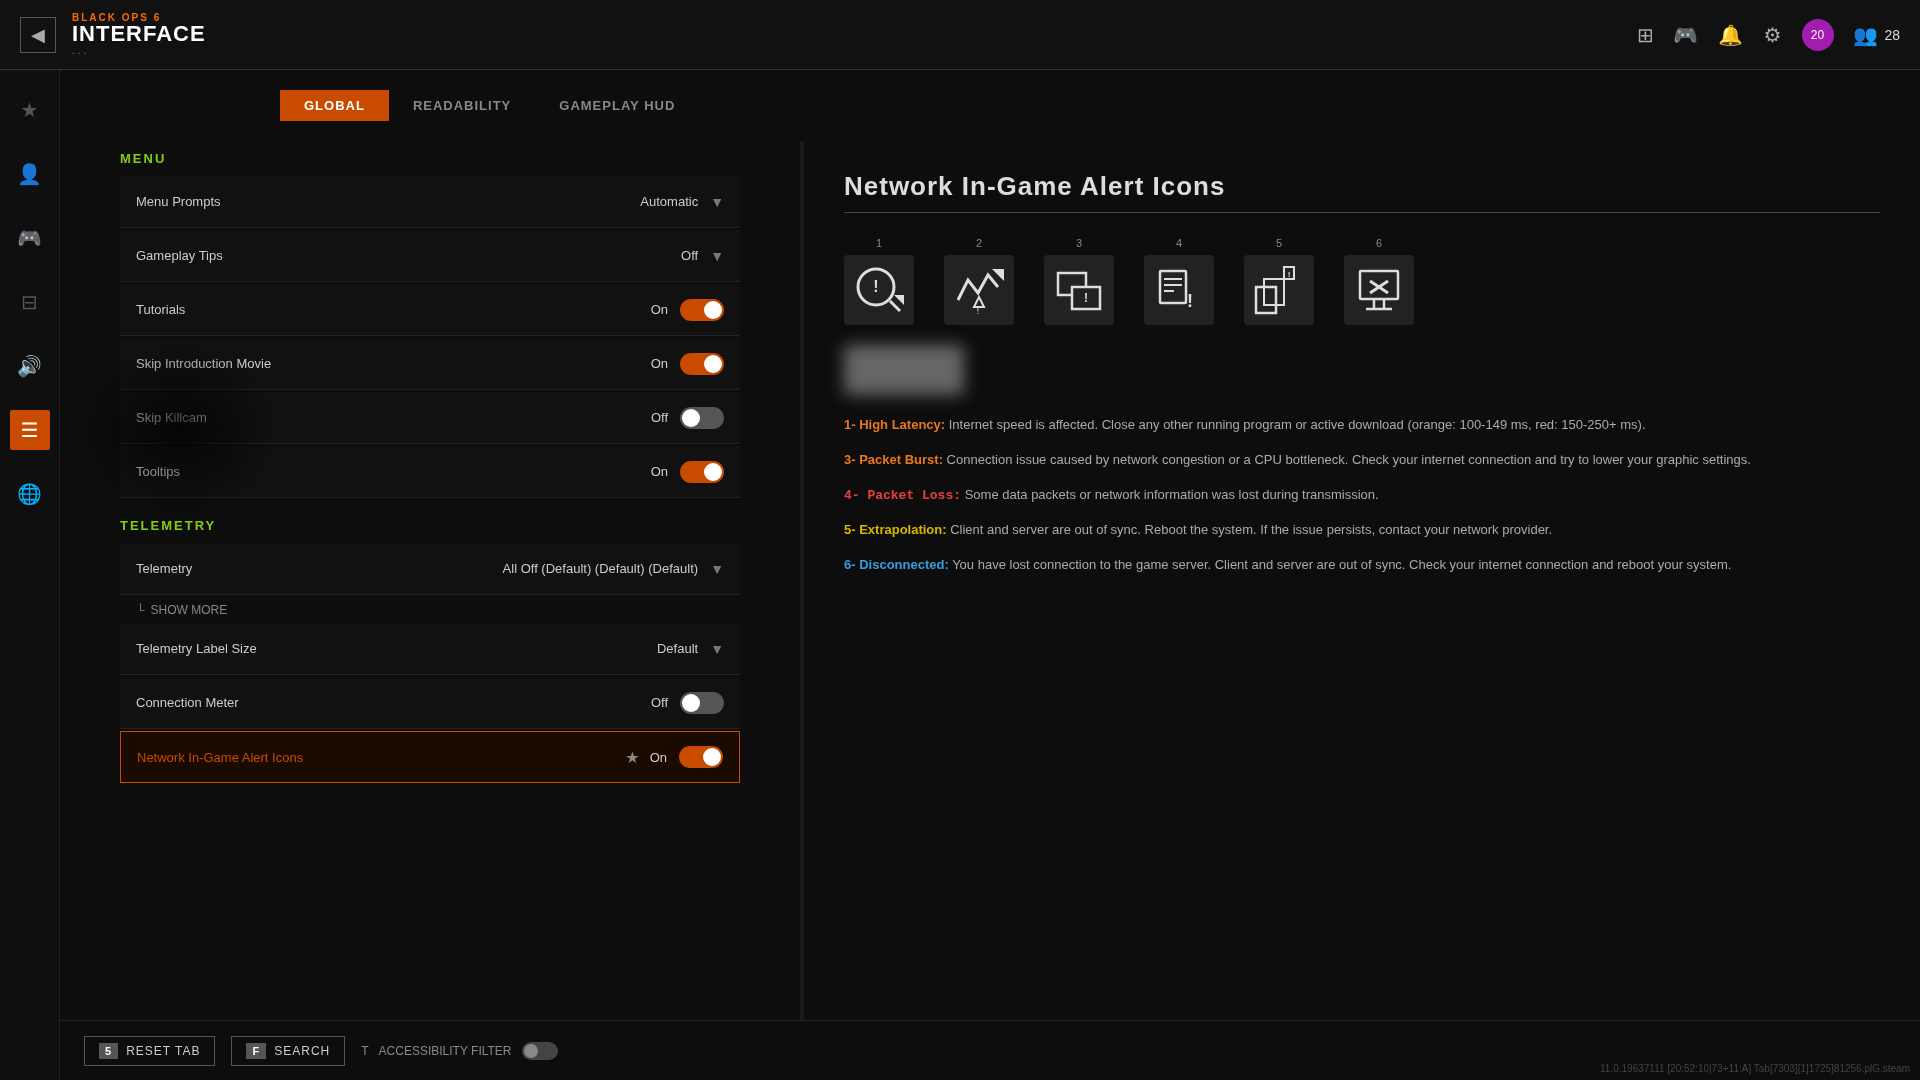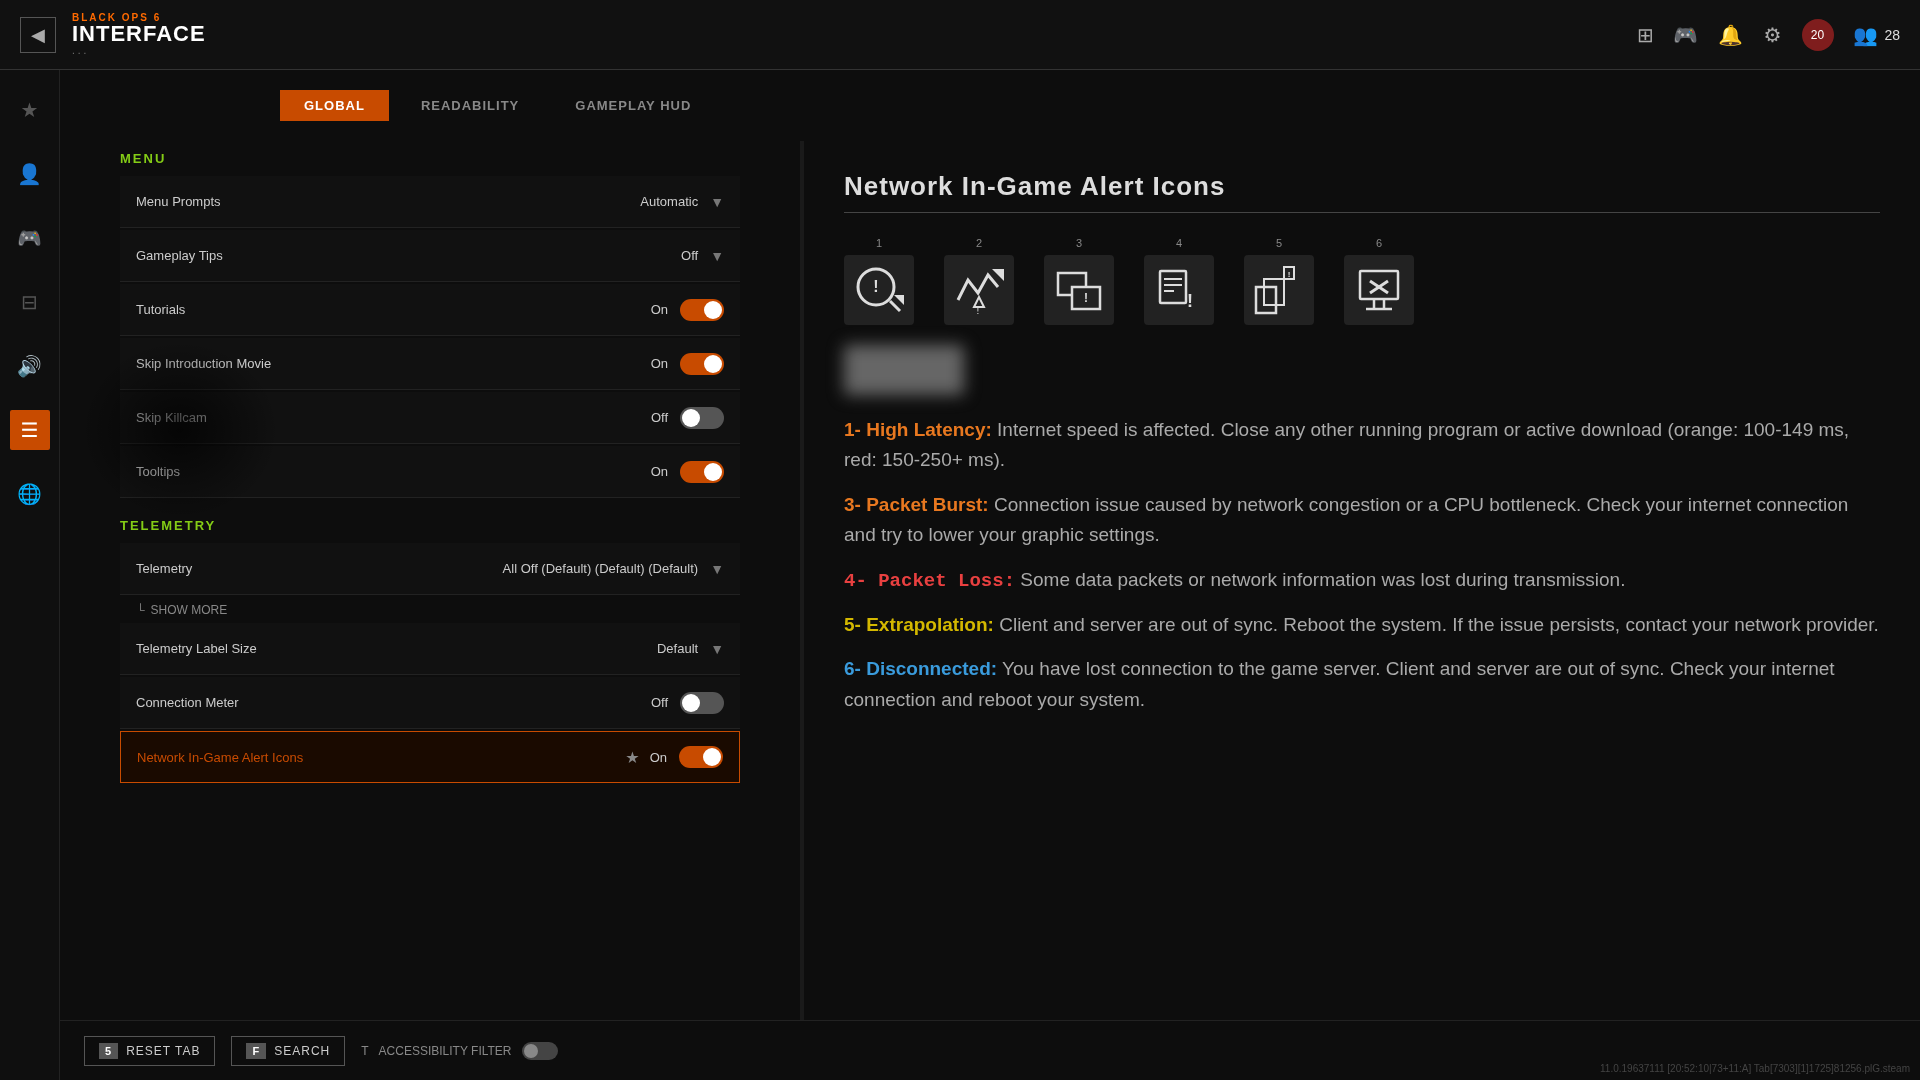--- a/index.html
+++ b/index.html
@@ -53,21 +53,21 @@
     }
     .topbar-badge {
       display: flex; align-items: center; gap: 6px;
       color: #ddd; font-size: 14px;
     }
     .badge-circle {
       width: 32px; height: 32px; border-radius: 50%;
       background: #444; display: flex; align-items: center; justify-content: center;
       font-size: 12px; color: #fff;
     }
-    .badge-orange { background: #7f1d1d; }
+    .badge-orange { background: #a21caf; }
 
     
     .sidebar {
       position: absolute;
       top: 70px; left: 0;
       width: 60px;
       height: calc(1080px - 70px);
       background: #0f0f0f;
       border-right: 1px solid #222;
       display: flex; flex-direction: column;
@@ -94,21 +94,21 @@
       height: calc(1080px - 70px);
       display: flex;
       flex-direction: column;
     }
 
     
     .tab-nav {
       display: flex;
       align-items: center;
       padding: 20px 0 20px 220px;
-      gap: 8px;
+      gap: 0;
     }
     .tab-btn {
       padding: 8px 24px;
       font-size: 13px;
       font-weight: bold;
       letter-spacing: 1px;
       cursor: pointer;
       color: #888;
       background: transparent;
       border: none;
@@ -261,21 +261,21 @@
     .icon-blur {
       width: 120px; height: 50px;
       background: #666;
       border-radius: 4px;
       filter: blur(8px);
       margin: 10px 0;
     }
 
     
     .info-text {
-      font-size: 19px;
+      font-size: 13px;
       color: #aaa;
       margin-bottom: 14px;
       line-height: 1.6;
     }
     .info-text .label-colored { font-weight: bold; }
     .label-orange { color: #e87820; }
     .label-red { color: #e84040; font-family: Liberation Mono, monospace; }
     .label-yellow { color: #d4b800; }
     .label-blue { color: #3a9bdc; }
 

